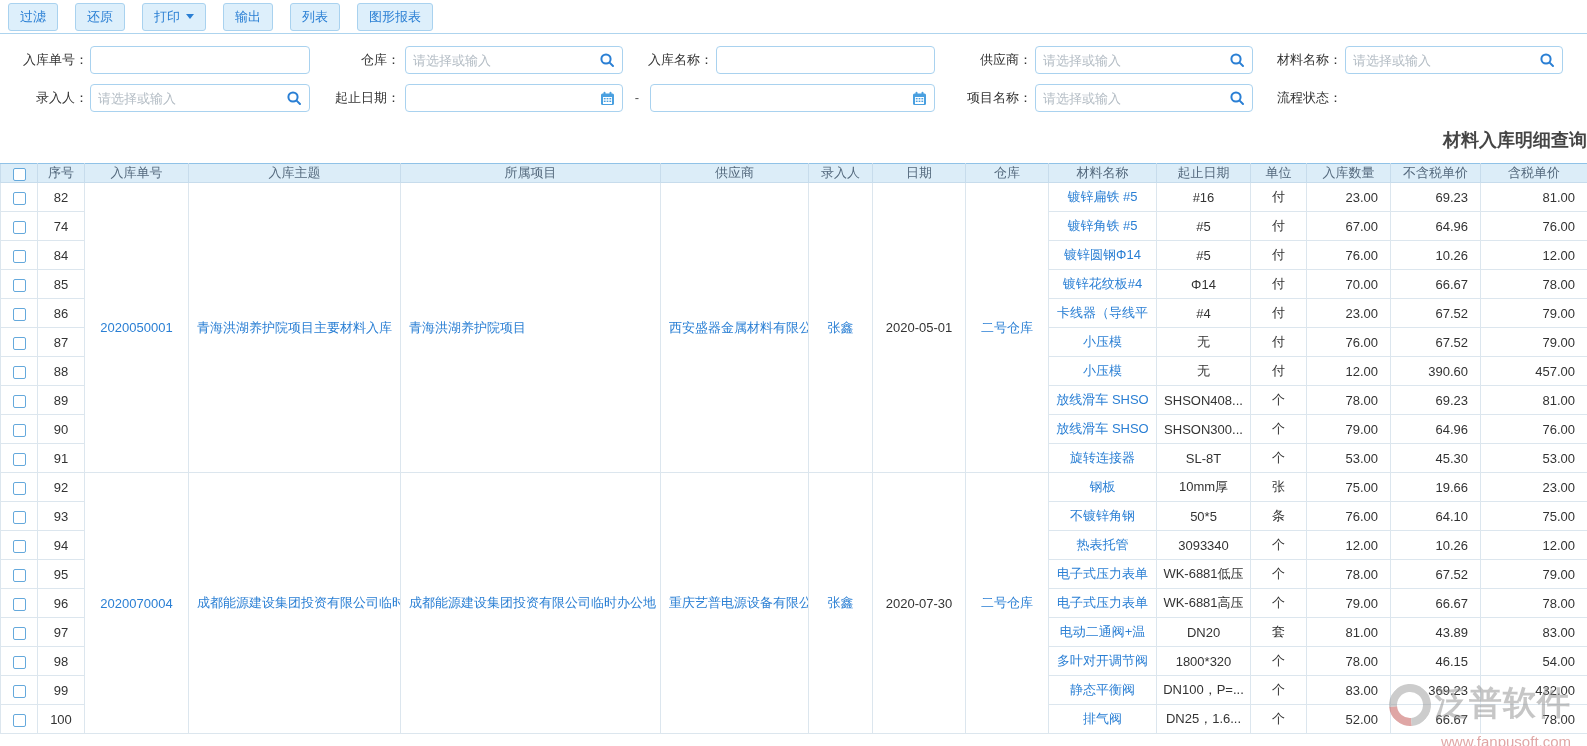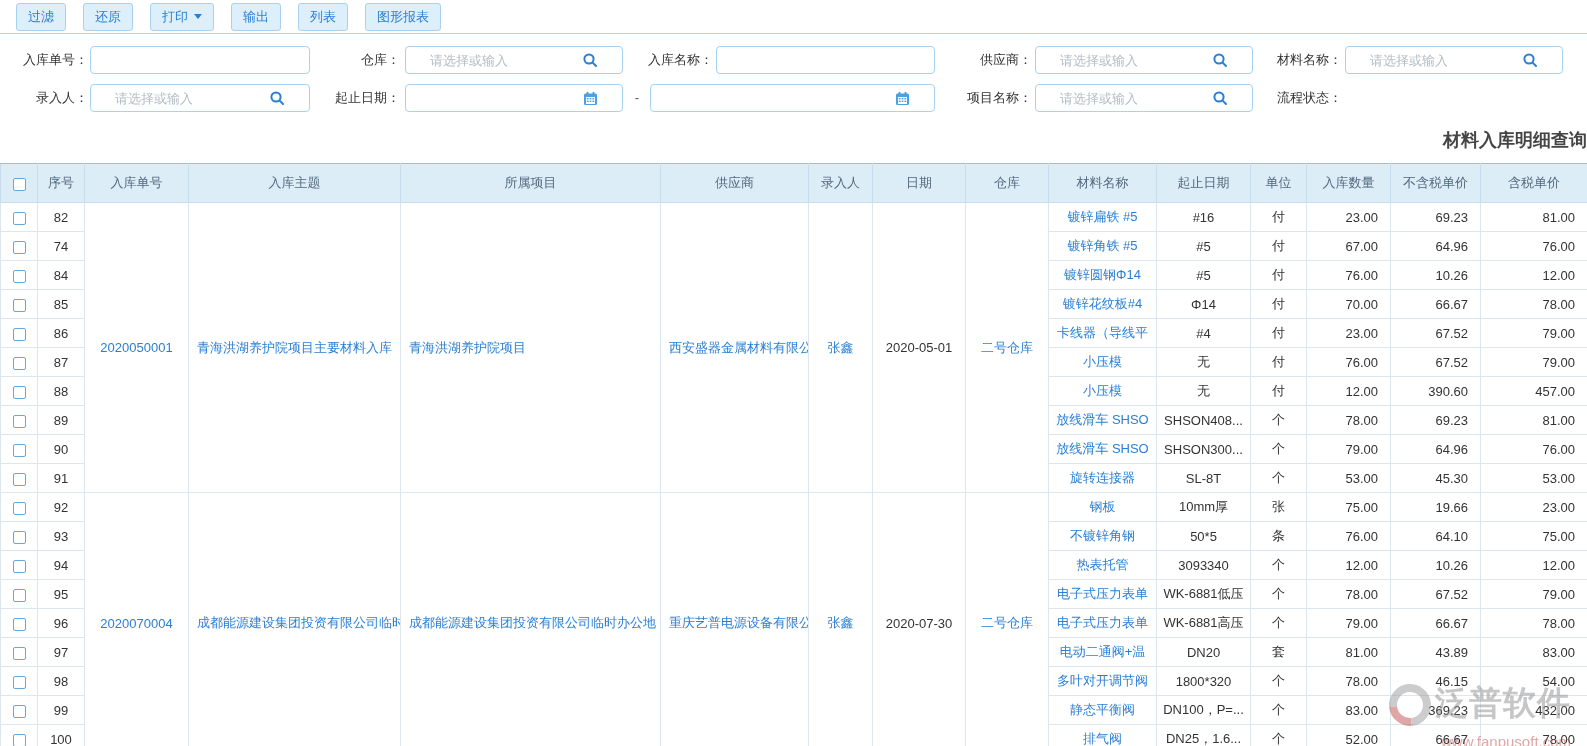--- a/index.html
+++ b/index.html
@@ -1,49 +1,49 @@
 <!DOCTYPE html>
 <html><head>
 <meta charset="utf-8">
 <style>
   * { box-sizing: border-box; margin: 0; padding: 0; }
   html,body { width:1587px; height:746px; overflow:hidden; background:#fff;
     font-family:"Liberation Sans","DejaVu Sans",sans-serif; position:relative; }
 
   
   .toolbar { height:34px; display:flex; align-items:center; gap:17px;
-    padding-left:16px; border-bottom:1px solid #aed4ee; }
+    padding-left:8px; border-bottom:1px solid #aed4ee; }
   .btn { background:#ddeffb; border:1px solid #a9d2ef; color:#2a7fd4;
     border-radius:3px; padding:4px 11px; font-size:13px; cursor:pointer;
     display:inline-flex; align-items:center; gap:6px; }
   .caret-down { width:0; height:0; border-left:4px solid transparent;
     border-right:4px solid transparent; border-top:5px solid #2a7fd4; display:inline-block; }
 
   
   .filters { position:relative; height:86px; }
   .f-label { position:absolute; width:85px; text-align:right; line-height:28px;
     font-size:13px; color:#333; white-space:nowrap; }
   .inputbox { position:absolute; height:28px; border:1px solid #a9d2ef;
     border-radius:4px; background:#fff; display:flex; align-items:center;
-    padding:0 24px; overflow:hidden; }
+    padding:0 7px; overflow:hidden; }
   .inputbox input { flex:1; border:none; outline:none; font-size:13px; color:#333;
     min-width:0; background:transparent; font-family:inherit; }
   .inputbox input::placeholder { color:#b3bcc4; }
   .inputbox .sel-value { flex:1; font-size:13px; color:#333; }
   .icon-btn { display:inline-flex; align-items:center; cursor:pointer; }
   .range-sep { position:absolute; width:14px; text-align:center; line-height:28px;
     color:#555; font-size:13px; }
 
   
   .page-title { height:43px; line-height:40px; text-align:right; font-size:18px;
     font-weight:bold; color:#454545; }
 
   
   table#grid { width:1587px; border-collapse:collapse; table-layout:fixed; font-size:13px; }
-  #grid th { background:#dcedf8; color:#54697d; font-weight:normal; height:39px;
+  #grid th { background:#dcedf8; color:#54697d; font-weight:normal; height:19px;
     border:1px solid #c7dcec; border-top:1px solid #90c2e7; white-space:nowrap; overflow:hidden; }
   #grid td { border:1px solid #dce6ee; height:29px; padding:0 8px;
     white-space:nowrap; overflow:hidden; color:#333; background:#fff; }
   #grid td.c { text-align:center; padding:0 4px; }
   #grid td.l { text-align:left; }
   #grid td.r { text-align:right; padding-right:12px; }
   #grid td.lnk { color:#2a7fd4; cursor:pointer; }
   .cb { display:inline-block; width:13px; height:13px; border:1px solid #65a9dc;
     border-radius:2px; background:#fff; vertical-align:middle; cursor:pointer; }
 

